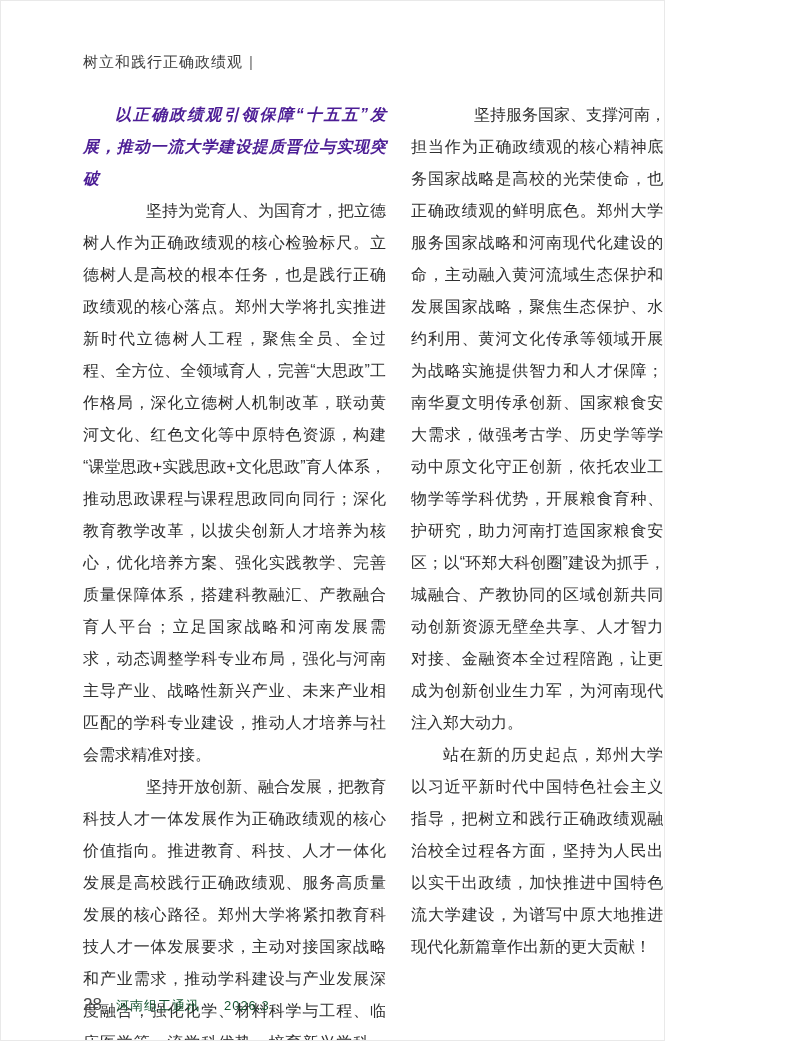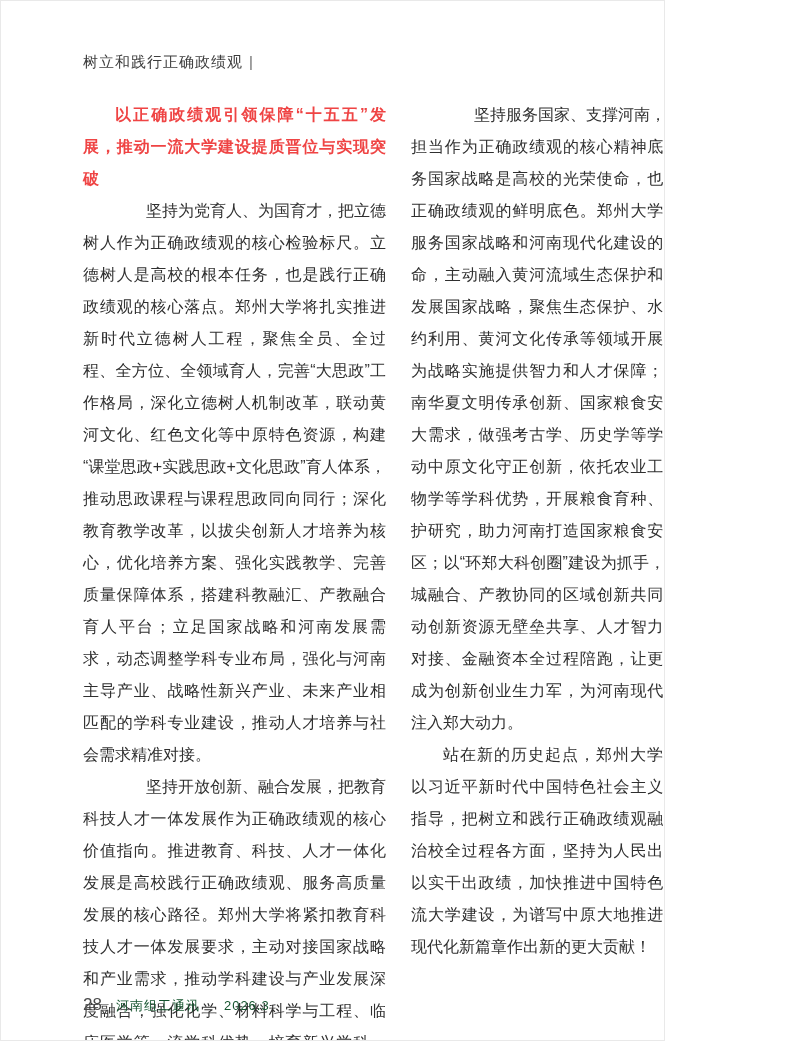--- a/index.html
+++ b/index.html
@@ -49,21 +49,22 @@
     font-size: 16px;
     line-height: 32px;
     text-align: justify;
     text-justify: inter-ideograph;
     text-indent: 2em;
     color: #2f2f2f;
   }
   .para.cont { text-indent: 0; }
   .para.heading {
     font-weight: bold;
-    color: #ef4444;
+    color: #4c1d95;
+    font-style: italic;
   }
   .lead {
     font-family: "Liberation Serif", serif;
     color: #303030;
     margin-left: 31px;
   }
   .footer {
     position: absolute;
     left: 82px;
     top: 994px;

